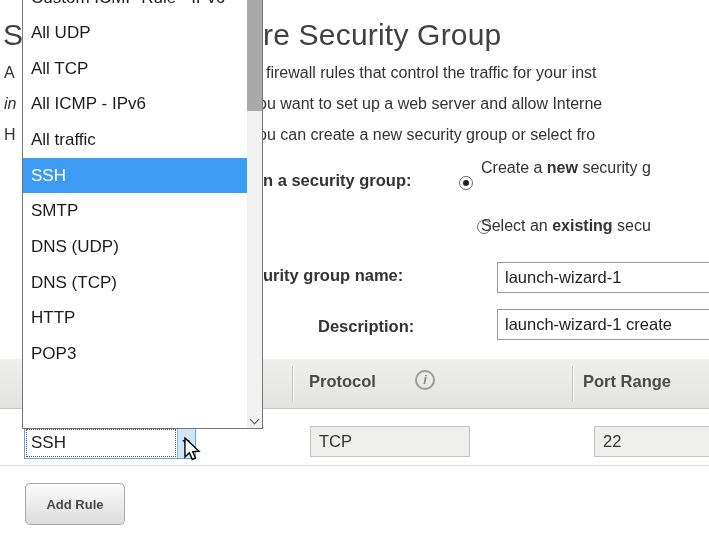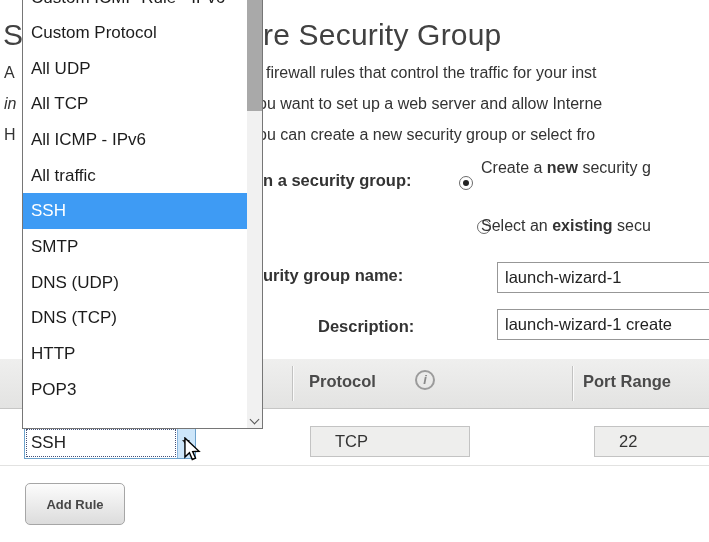--- a/index.html
+++ b/index.html
@@ -31,21 +31,21 @@
          background:linear-gradient(#efefee,#e3e3e2);border-bottom:1px solid #c6c6c5;padding-left:15px;}
   .col-divider{position:absolute;top:366px;height:35px;width:0;
          border-left:1px solid #c2c2c1;border-right:1px solid #fafafa;}
   .col-header{font-size:16.5px;font-weight:bold;color:#4a4a4a;}
   .info-icon{position:absolute;box-sizing:border-box;width:20px;height:20px;border:2px solid #9b9b9b;
          border-radius:50%;color:#8a8a8a;font-size:13px;font-weight:bold;font-style:italic;
          text-align:center;line-height:16px;background:transparent;}
 
   
   .readonly-field{position:absolute;box-sizing:border-box;height:31px;background:#eeeeed;
-         border:1px solid #c3c3c3;font-size:16.5px;color:#333;line-height:29px;padding-left:24px;}
+         border:1px solid #c3c3c3;font-size:16.5px;color:#333;line-height:29px;padding-left:8px;}
 
   .section-divider{position:absolute;left:0;top:465px;width:709px;height:1px;background:#e2e2e1;}
 
   
   .add-rule-btn{position:absolute;left:25px;top:483px;width:100px;height:42px;
          border:1px solid #a6a6a6;border-radius:5px;background:linear-gradient(#fcfcfc,#dcdcdc);
          font-family:"Liberation Sans",sans-serif;font-size:13px;font-weight:bold;color:#474747;cursor:pointer;}
 
   
   .type-select{position:absolute;left:24px;top:427px;width:172px;height:32px;box-sizing:border-box;
@@ -126,21 +126,20 @@
   
   <div class="type-select">
     <div class="type-select-text">SSH</div>
     <div class="select-arrow-btn"></div>
   </div>
 
   
   <div class="dropdown-panel">
     <div class="dropdown-list">
       <div class="dropdown-item">Custom ICMP Rule - IPv6</div>
-      <div class="dropdown-item">Custom Protocol</div>
       <div class="dropdown-item">All UDP</div>
       <div class="dropdown-item">All TCP</div>
       <div class="dropdown-item">All ICMP - IPv6</div>
       <div class="dropdown-item">All traffic</div>
       <div class="dropdown-item selected">SSH</div>
       <div class="dropdown-item">SMTP</div>
       <div class="dropdown-item">DNS (UDP)</div>
       <div class="dropdown-item">DNS (TCP)</div>
       <div class="dropdown-item">HTTP</div>
       <div class="dropdown-item">POP3</div>

